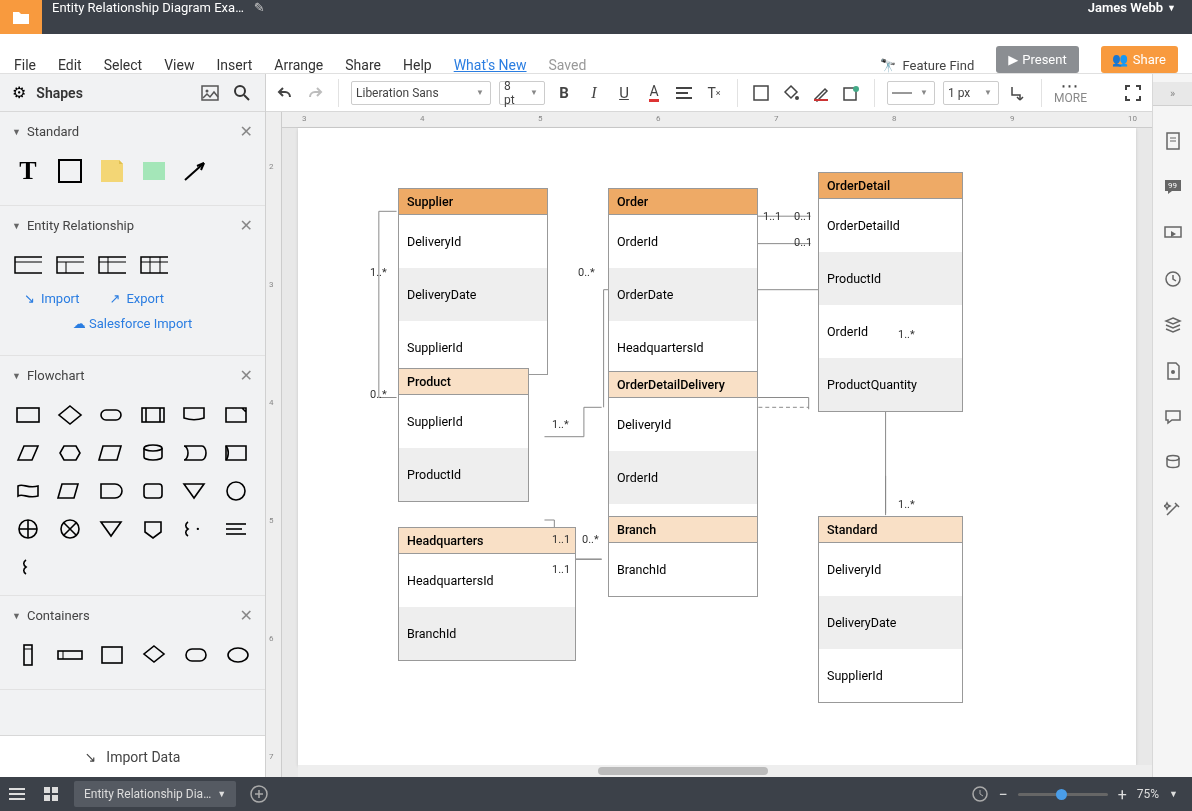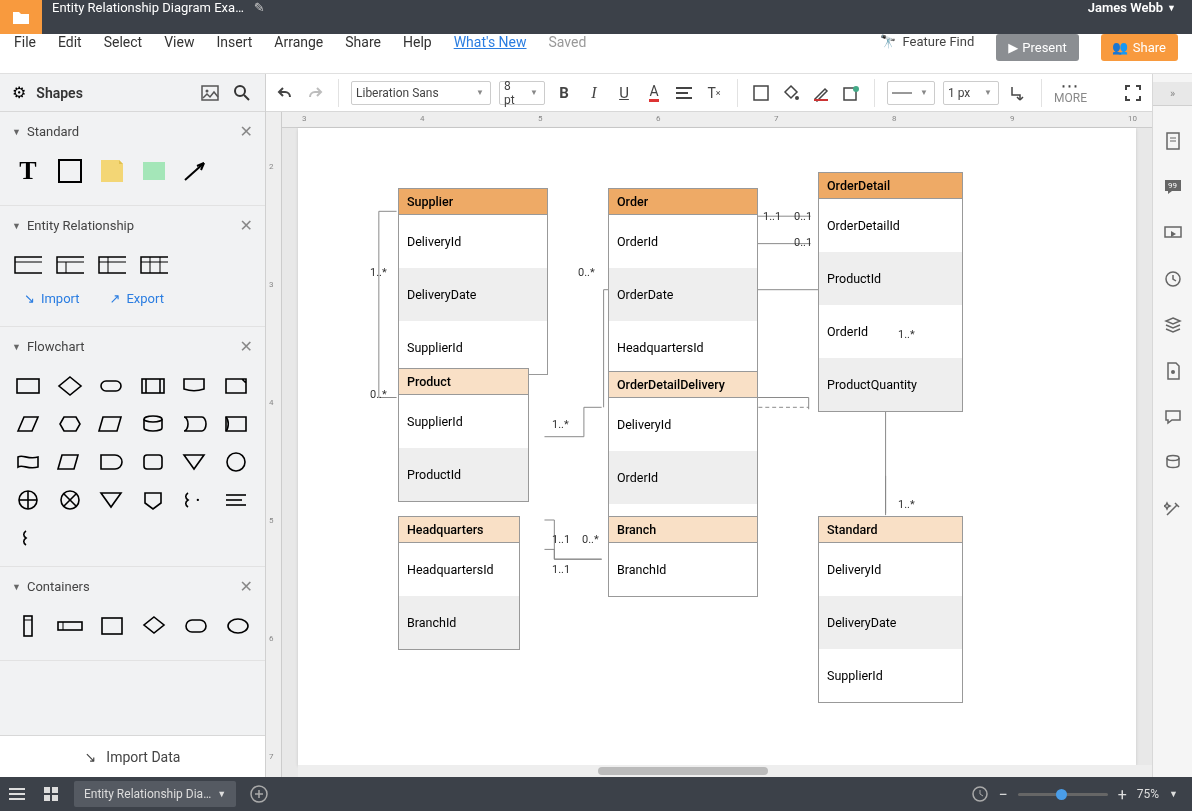--- a/index.html
+++ b/index.html
@@ -4,21 +4,21 @@
 <style>
 *{box-sizing:border-box;margin:0;padding:0;font-family:-apple-system,BlinkMacSystemFont,"Segoe UI",Roboto,sans-serif}
 body{overflow:hidden;background:#fff}
 .app{display:flex;flex-direction:column;height:811px;width:1192px}
 .titlebar{background:#3c4149;height:34px;display:flex;align-items:flex-start;color:#fff;font-size:13px}
 .folder-icon{width:42px;height:34px;background:#f89a3e;display:flex;align-items:center;justify-content:center}
 .doc-title{padding:0 10px;flex:0 0 auto}
 .edit-icon{width:20px;color:#ccc;cursor:pointer}
 .title-spacer{flex:1}
 .user{padding:0 16px;font-weight:600;display:flex;align-items:center;gap:4px}
-.menubar{height:40px;display:flex;align-items:flex-start;padding:0 14px;border-bottom:1px solid #e0e0e0;font-size:14px;color:#333;gap:22px}
+.menubar{height:40px;display:flex;align-items:flex-end;padding:0 14px;border-bottom:1px solid #e0e0e0;font-size:14px;color:#333;gap:22px}
 .menubar .spacer{flex:1}
 .menu-item{cursor:pointer}
 .link-blue{color:#2a7de1;text-decoration:underline}
 .saved{color:#999}
 .feature-find{display:flex;align-items:center;gap:6px;font-size:13px;color:#444}
 .btn{border-radius:3px;padding:6px 12px;font-size:13px;display:flex;align-items:center;gap:4px;cursor:pointer;border:none}
 .btn-gray{background:#8b8e92;color:#fff}
 .btn-orange{background:#f89a3e;color:#fff}
 .main{display:flex;flex:1;min-height:0}
 .leftcol{width:266px;background:#f1f2f3;display:flex;flex-direction:column;border-right:1px solid #d0d0d0}
@@ -214,20 +214,21 @@
           <div class="er-links">
             <span class="er-link">
                   <span>↘</span>
                   <span>Import</span>
                 </span>
             <span class="er-link">
                   <span>↗</span>
                   <span>Export</span>
                 </span>
           </div>
+          <div class="sf-link"><span>☁</span> <span>Salesforce Import</span></div>
         </div>
       </div>
 
       <div class="panel">
         <div class="panel-hd">
               <span class="caret">▼</span>
               <span>Flowchart</span>
               <span class="close">✕</span>
             </div>
         <div class="panel-body">
@@ -560,21 +561,21 @@
               <div class="entity-hd">Product</div>
               <div class="entity-row">SupplierId</div>
               <div class="entity-row alt">ProductId</div>
             </div>
             <div class="entity light" style="left:310px;top:243px;width:150px">
               <div class="entity-hd">OrderDetailDelivery</div>
               <div class="entity-row">DeliveryId</div>
               <div class="entity-row alt">OrderId</div>
               <div class="entity-row">OrderDetailId</div>
             </div>
-            <div class="entity light" style="left:100px;top:388px;width:122px">
+            <div class="entity light" style="left:100px;top:399px;width:178px">
               <div class="entity-hd">Headquarters</div>
               <div class="entity-row">HeadquartersId</div>
               <div class="entity-row alt">BranchId</div>
             </div>
             <div class="entity light" style="left:310px;top:388px;width:150px">
               <div class="entity-hd">Branch</div>
               <div class="entity-row">BranchId</div>
             </div>
             <div class="entity light" style="left:520px;top:388px;width:145px">
               <div class="entity-hd">Standard</div>

